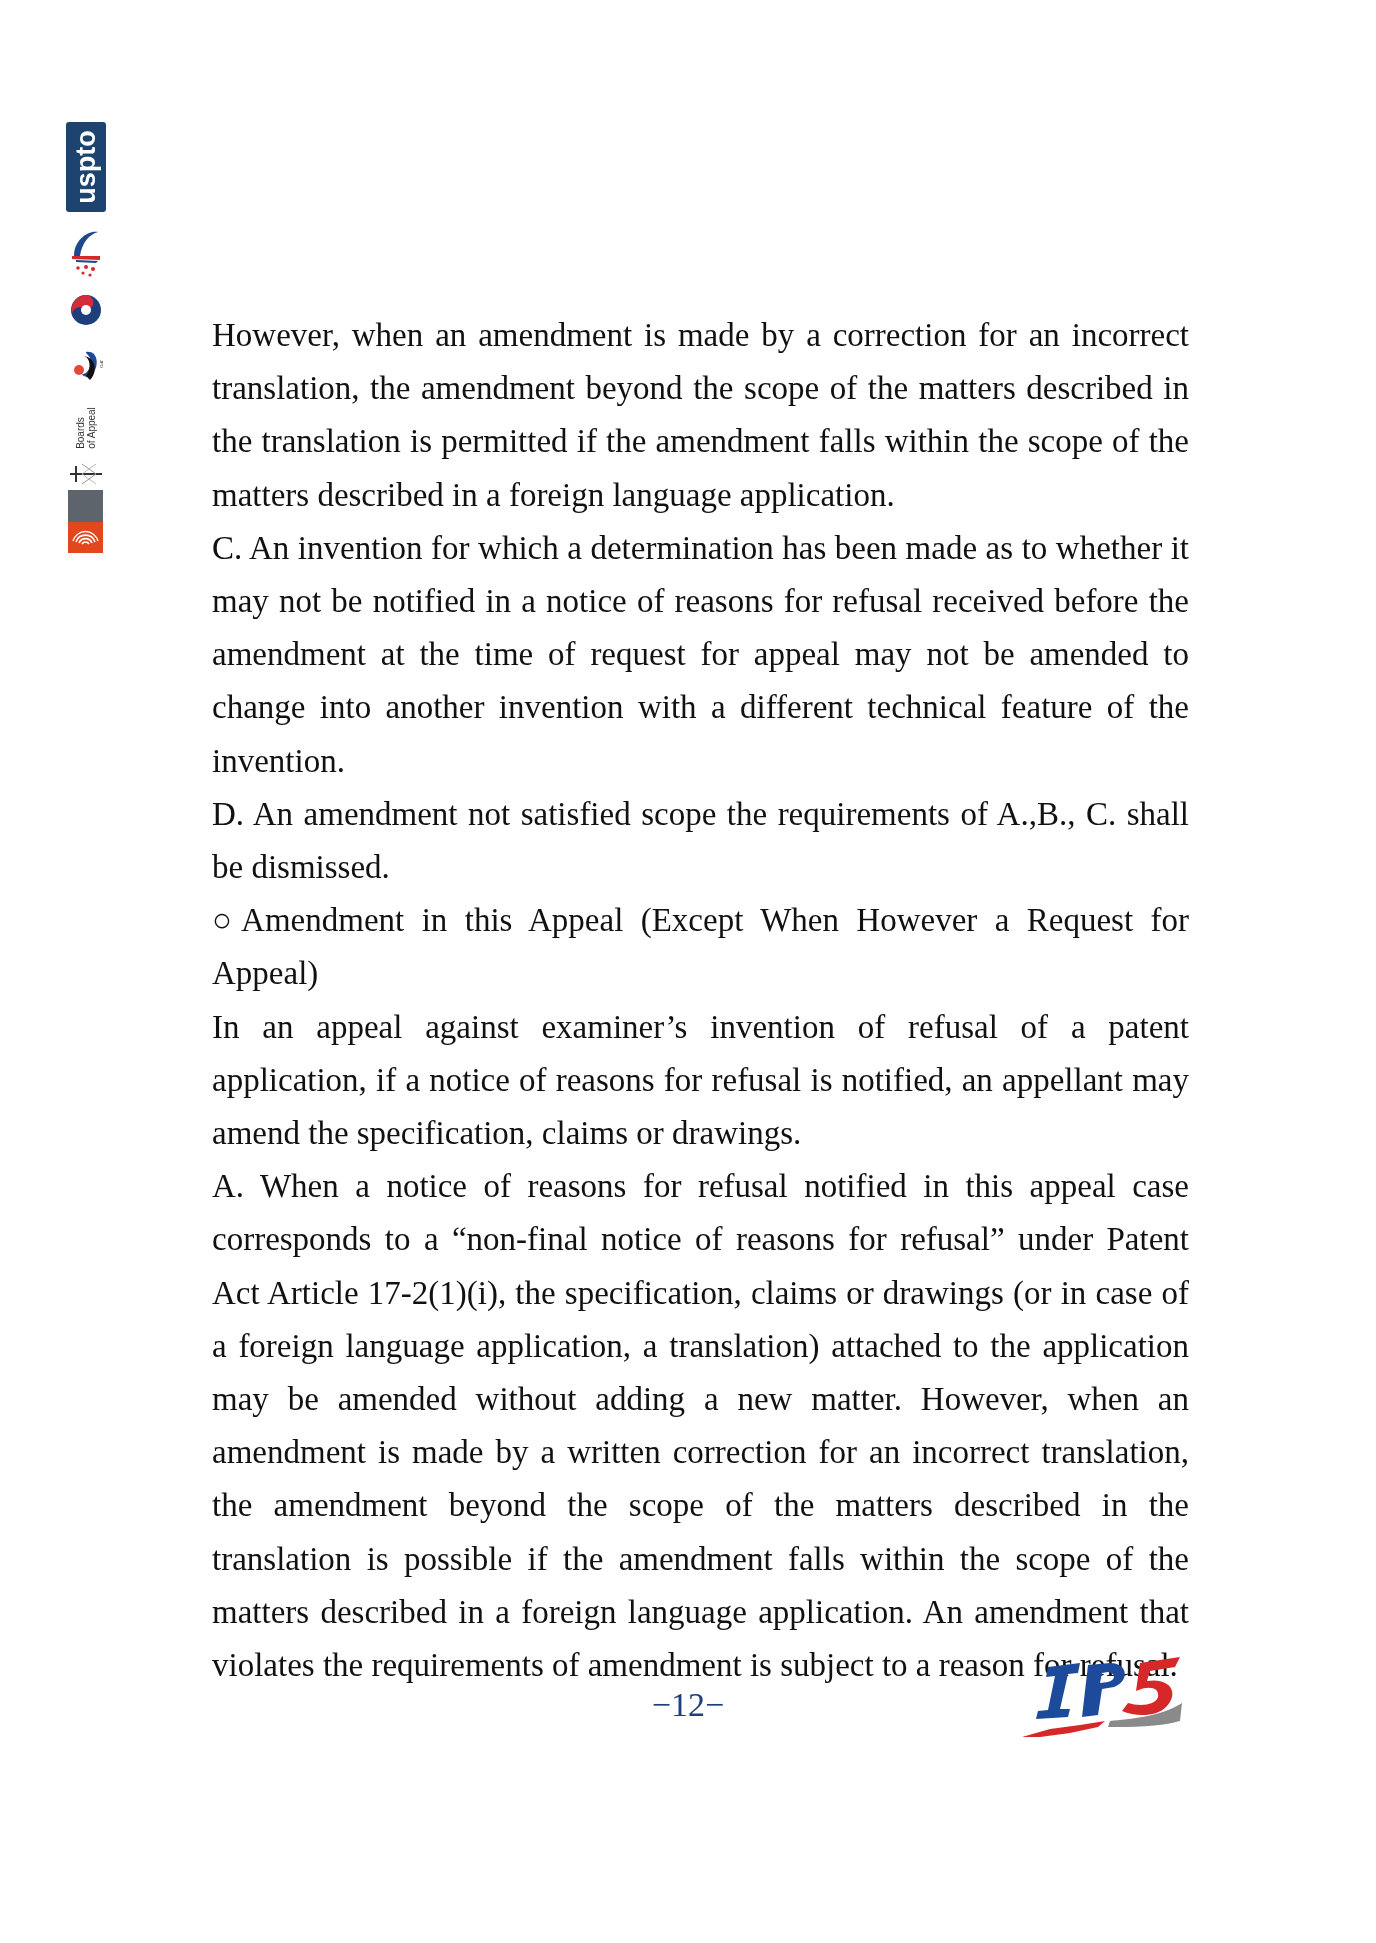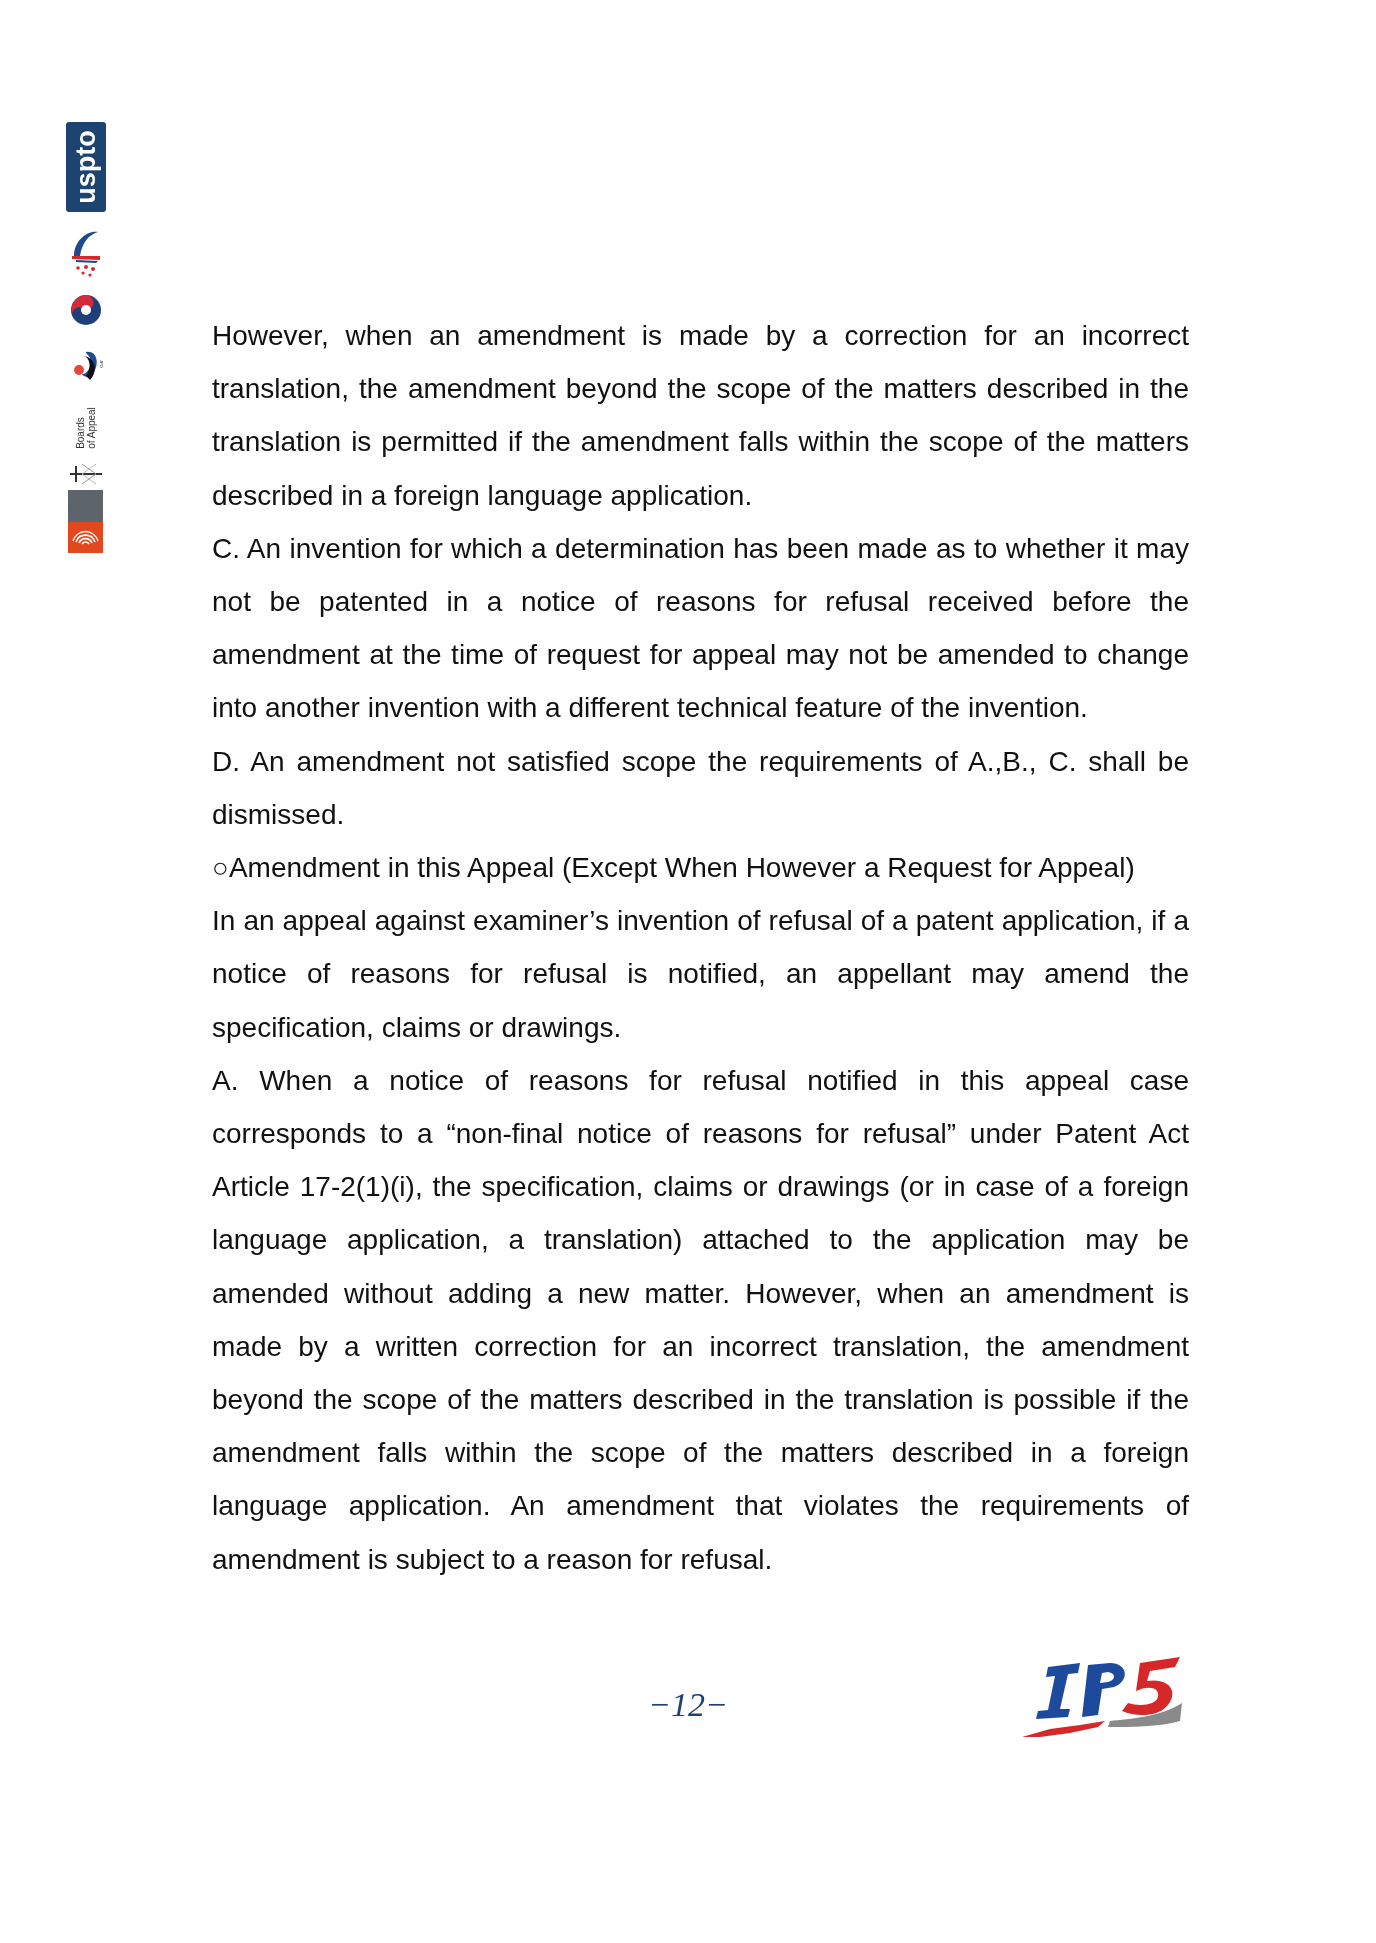--- a/index.html
+++ b/index.html
@@ -26,28 +26,28 @@
     font-family: "Liberation Sans", sans-serif; font-size: 10px; line-height: 11px;
     color: #333; white-space: nowrap; text-align: left;
   }
   .euipo { top: 372px; height: 63px; }
   .euipo .top { position: absolute; left: 2px; top: 0; width: 35px; height: 32px; background: #5e646b; }
   .euipo .bot { position: absolute; left: 2px; top: 32px; width: 35px; height: 31px; background: #e2471d; }
 
   
   .content {
     position: absolute; left: 212px; top: 309px; width: 977px;
-    font-family: Liberation Sans, sans-serif; font-size: 28px; line-height: 53.2px;
+    font-family: Liberation Serif, serif; font-size: 33px; line-height: 53.2px;
     color: #111; text-align: justify;
   }
   .content p { margin: 0; }
 
   .page-number {
     position: absolute; left: 0; width: 1376px; top: 1686px; text-align: center;
-    font-family: "Liberation Serif", serif; font-size: 34px; color: #1f3f7a; font-style: italic;
+    font-family: "Liberation Serif", serif; font-size: 34px; color: #1f3f7a;
   }
   .page-number span { position: relative; left: -0px; }
 
   .ip5-logo { position: absolute; left: 1010px; top: 1645px; width: 175px; height: 100px; }
 </style>
 </head>
 <body>
 
 <div class="page">
 
@@ -107,21 +107,21 @@
           <path d="M11 21 A7 7 0 0 1 24 21" fill="none" stroke="#fff" stroke-width="1.6"></path>
           <path d="M14 22 A4 4 0 0 1 21 22" fill="none" stroke="#fff" stroke-width="1.6"></path>
           <path d="M5 19 A13 13 0 0 1 30 19" fill="none" stroke="#fff" stroke-width="1.4"></path>
         </svg>
       </div>
     </div>
   </div>
 
   <div class="content">
     <p>However, when an amendment is made by a correction for an incorrect translation, the amendment beyond the scope of the matters described in the translation is permitted if the amendment falls within the scope of the matters described in a foreign language application.</p>
-    <p>C. An invention for which a determination has been made as to whether it may not be patented in a notice of reasons for refusal received before the amendment at the time of request for appeal may not be amended to change into another invention with a different technical feature of the invention.</p>
+    <p>C. An invention for which a determination has been made as to whether it may not be notified in a notice of reasons for refusal received before the amendment at the time of request for appeal may not be amended to change into another invention with a different technical feature of the invention.</p>
     <p>D. An amendment not satisfied scope the requirements of A.,B., C. shall be dismissed.</p>
     <p>○Amendment in this Appeal (Except When However a Request for Appeal)</p>
     <p>In an appeal against examiner’s invention of refusal of a patent application, if a notice of reasons for refusal is notified, an appellant may amend the specification, claims or drawings.</p>
     <p>A. When a notice of reasons for refusal notified in this appeal case corresponds to a “non-final notice of reasons for refusal” under Patent Act Article 17-2(1)(i), the specification, claims or drawings (or in case of a foreign language application, a translation) attached to the application may be amended without adding a new matter. However, when an amendment is made by a written correction for an incorrect translation, the amendment beyond the scope of the matters described in the translation is possible if the amendment falls within the scope of the matters described in a foreign language application. An amendment that violates the requirements of amendment is subject to a reason for refusal.</p>
   </div>
 
   <div class="page-number">
     <span>−12−</span>
   </div>
 

